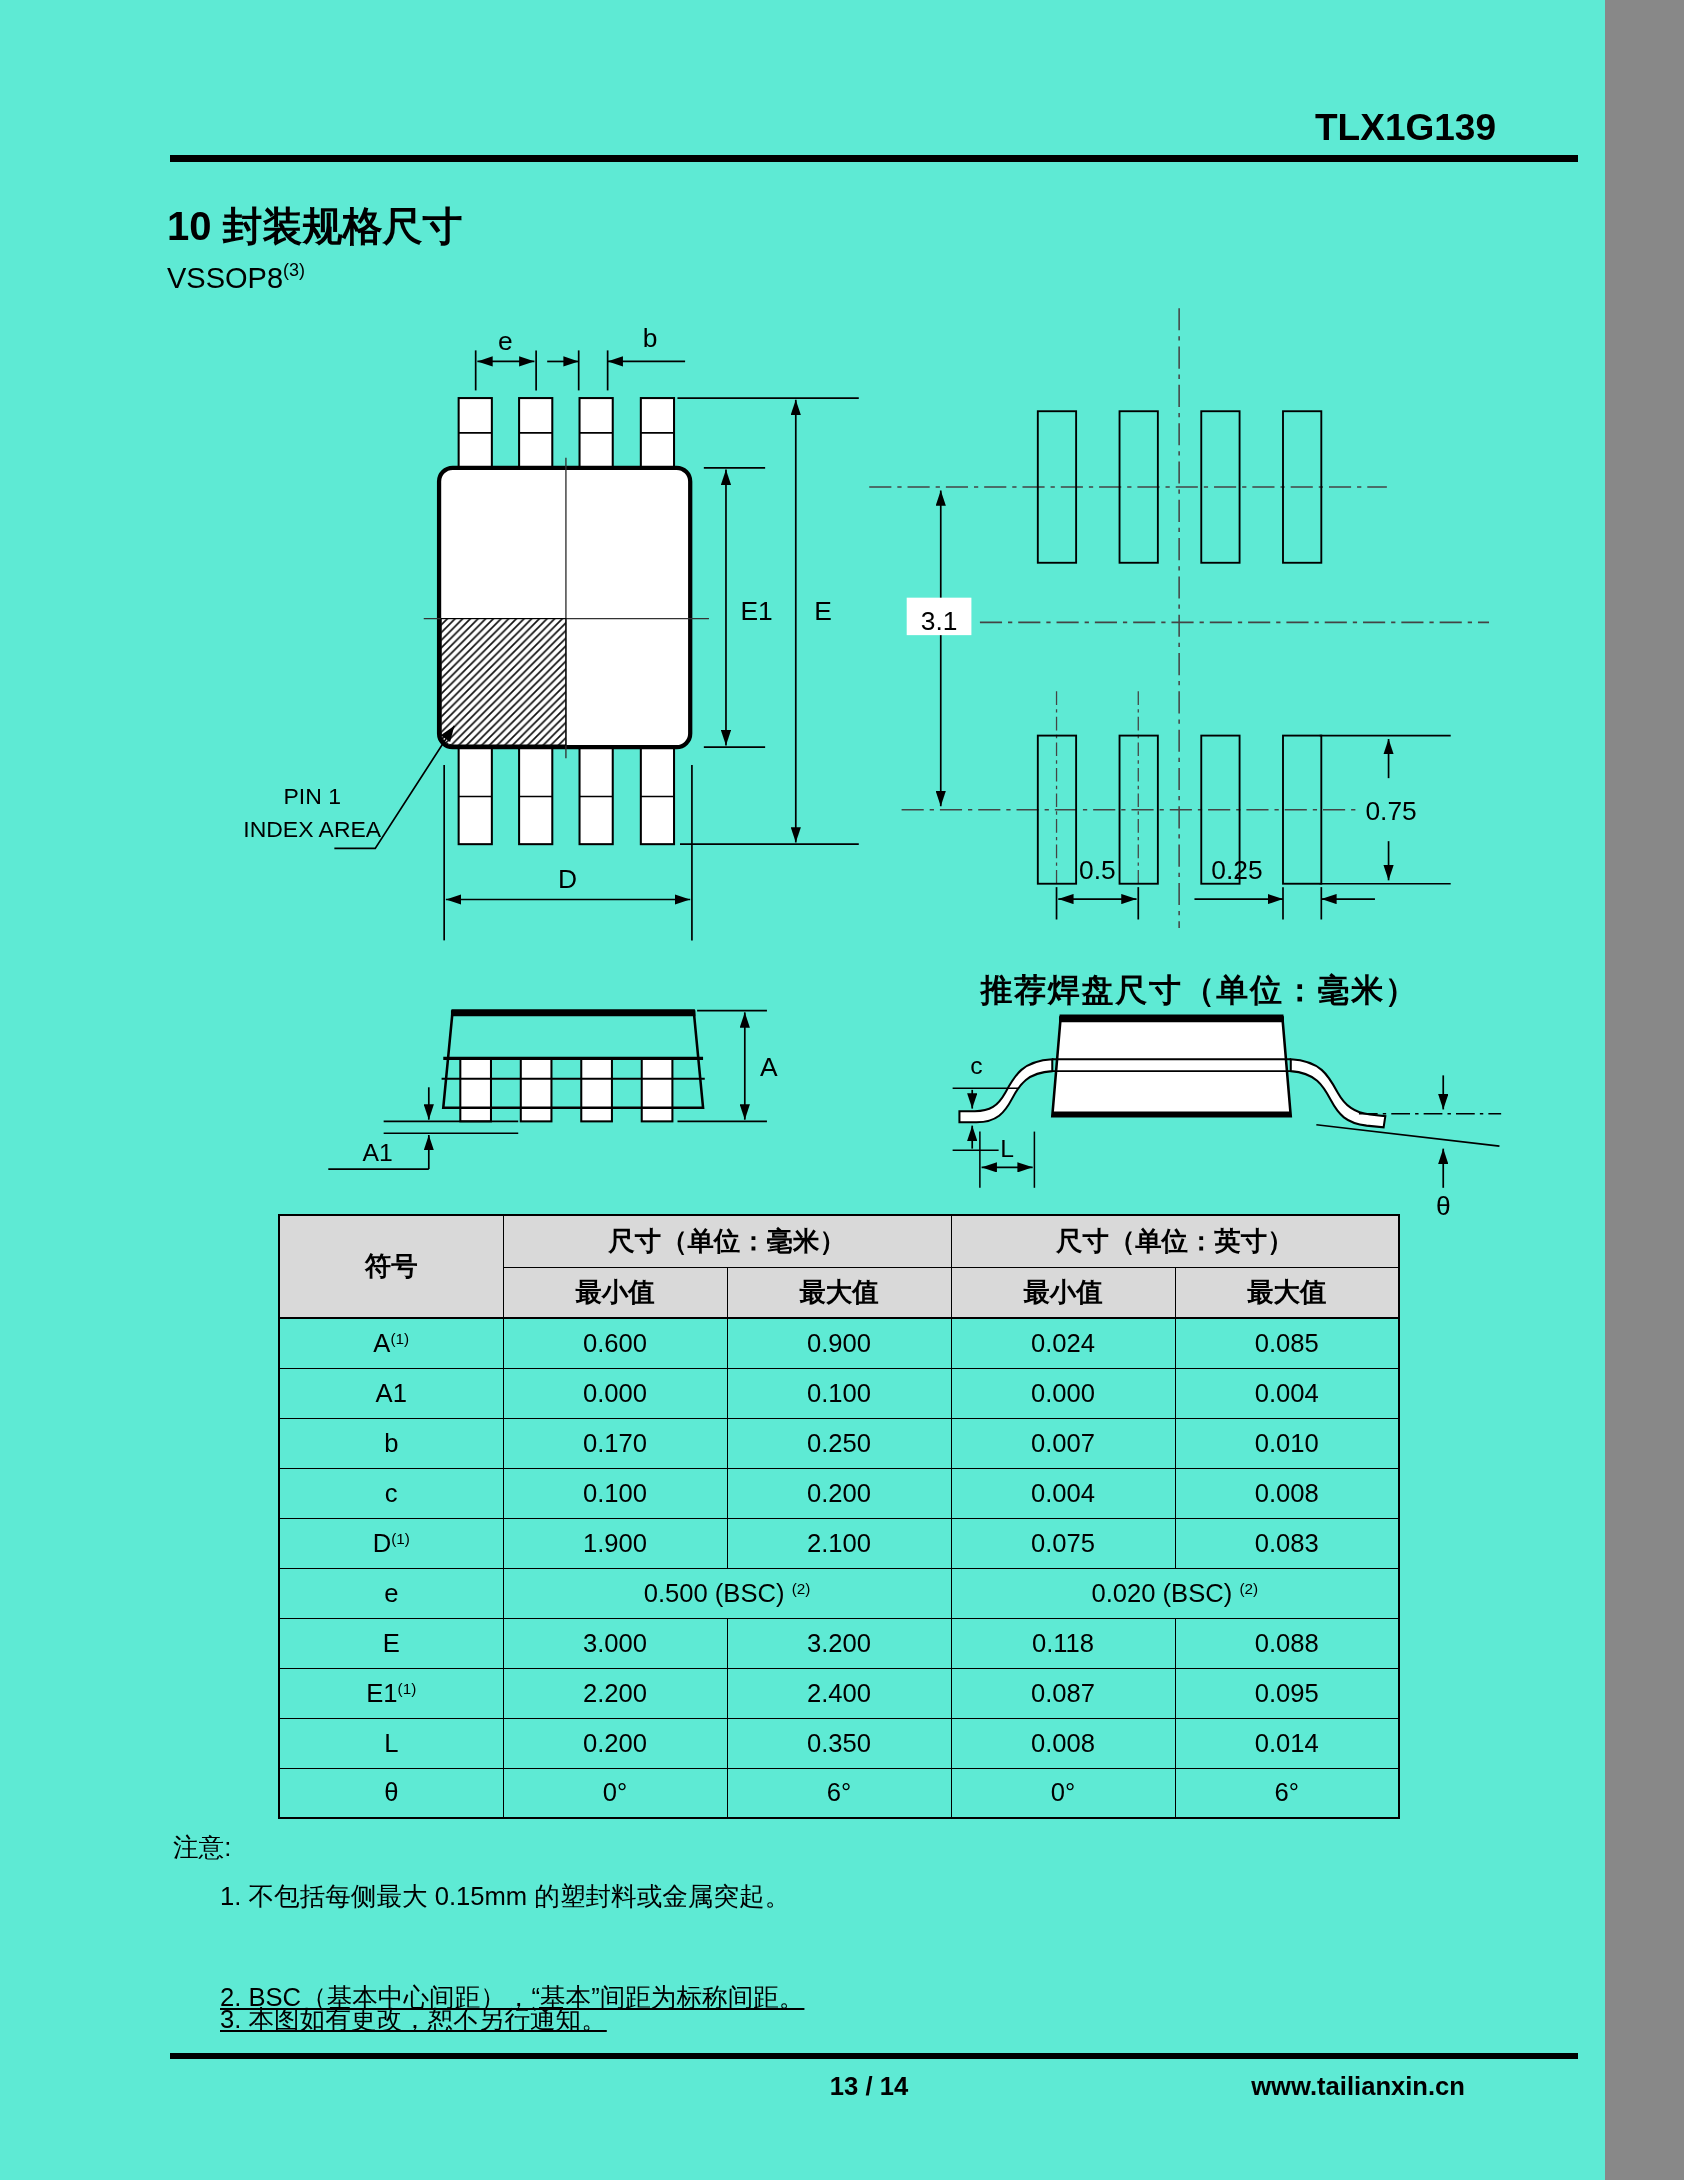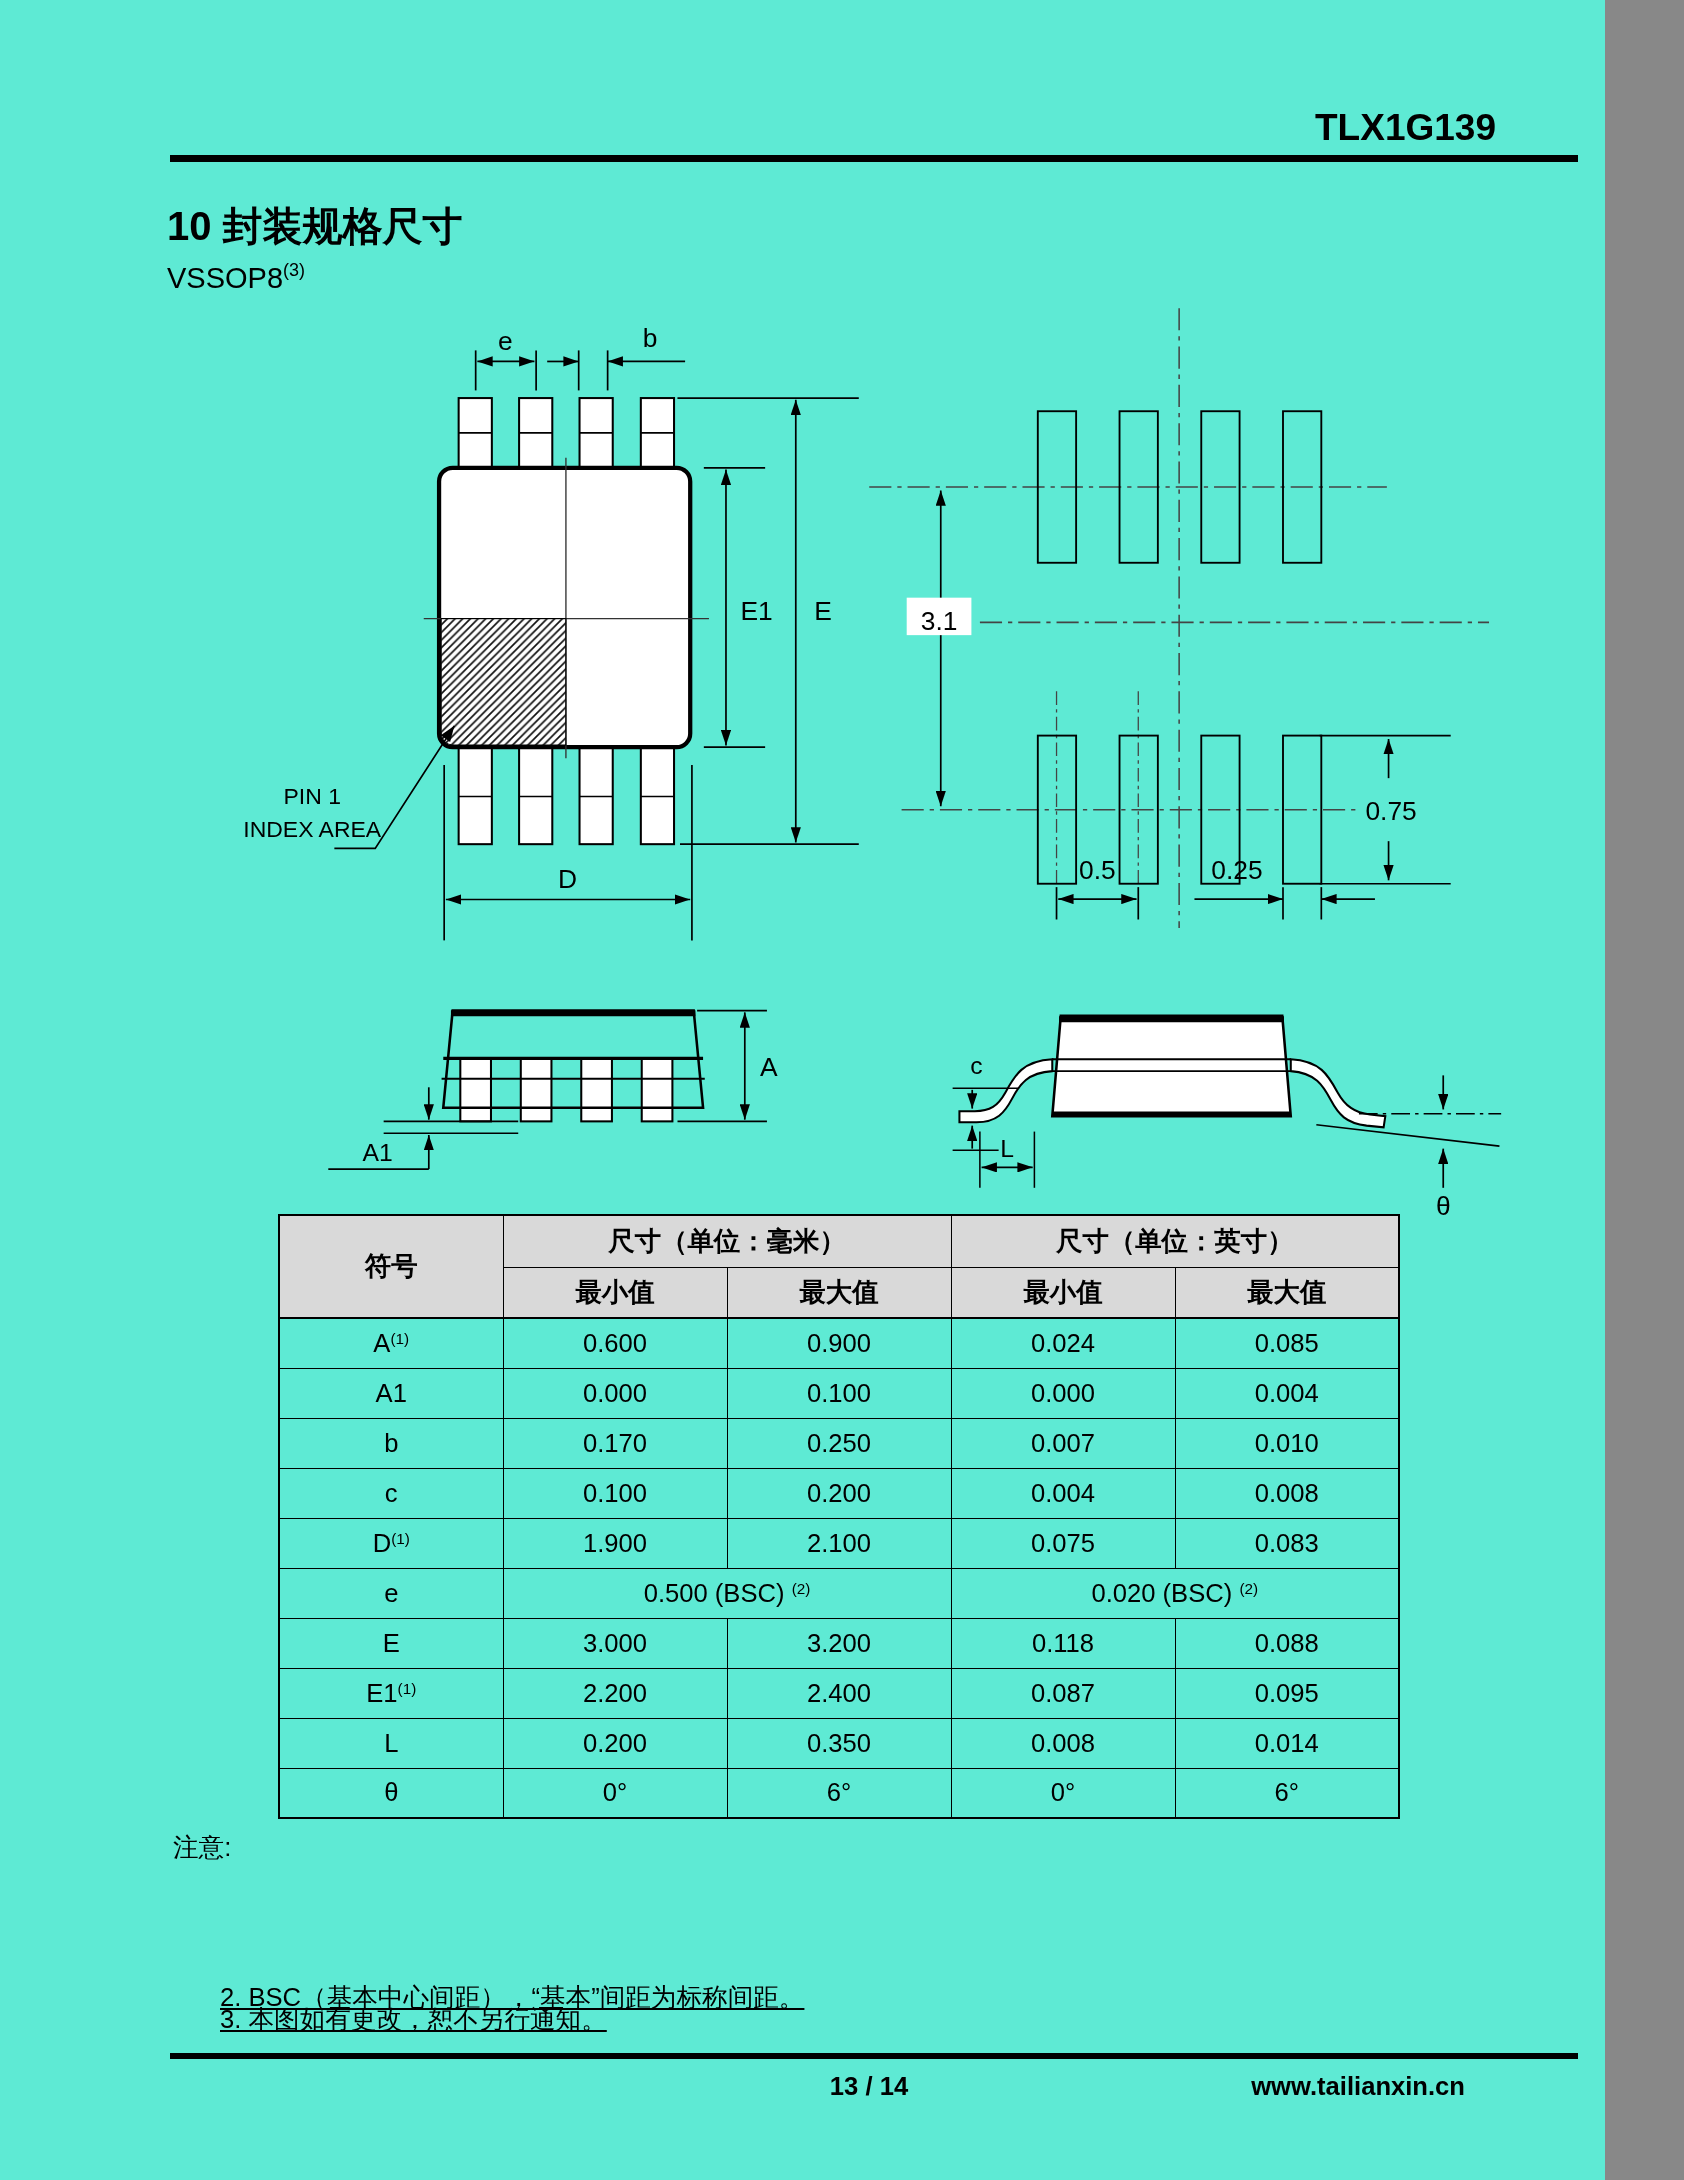--- a/index.html
+++ b/index.html
@@ -211,20 +211,21 @@
 
     <g stroke="#000" stroke-width="2">
       <line x1="1506" y1="1042" x2="1506" y2="1080"></line>
         <line x1="1551" y1="1042" x2="1551" y2="1080"></line>
       <line x1="1402" y1="1056" x2="1506" y2="1056" marker-end="url(#ah2)"></line>
       <line x1="1551" y1="1056" x2="1614" y2="1056" marker-start="url(#ah2)"></line>
     </g>
     <text x="1452" y="1033" font-size="31" text-anchor="middle">0.25</text>
   </svg>
 
+  <div id="land-caption" class="abs">推荐焊盘尺寸（单位：毫米）</div>
 
   <svg class="abs" style="left:307px;top:997px" width="1218" height="230" viewBox="360 1170 1430 270">
     <defs>
       <marker id="ah3" markerUnits="userSpaceOnUse" markerWidth="18" markerHeight="12" viewBox="0 0 18 12" refX="18" refY="6" orient="auto-start-reverse">
         <path d="M0,0 L18,6 L0,12 Z" fill="#000"></path>
       </marker>
     </defs>
 
     <g>
       <g fill="#fff" stroke="#000" stroke-width="2.4">
@@ -376,20 +377,21 @@
         <td><span>θ</span><sup></sup></td>
         <td>0°</td>
         <td>6°</td>
         <td>0°</td>
         <td>6°</td>
       </tr>
     </tbody>
   </table>
 
   <div id="notes-title" class="abs">注意:</div>
+  <div id="note-1" class="abs note-item">1. 不包括每侧最大 0.15mm 的塑封料或金属突起。</div>
   <div id="note-2" class="abs note-item">2. BSC（基本中心间距），“基本”间距为标称间距。</div>
   <div id="note-3" class="abs note-item">3. 本图如有更改，恕不另行通知。</div>
 
   <div id="footer-rule" class="abs"></div>
   <div id="page-num" class="abs">13 / 14</div>
   <div id="site-url" class="abs">www.tailianxin.cn</div>
 
 </div>
 
 

